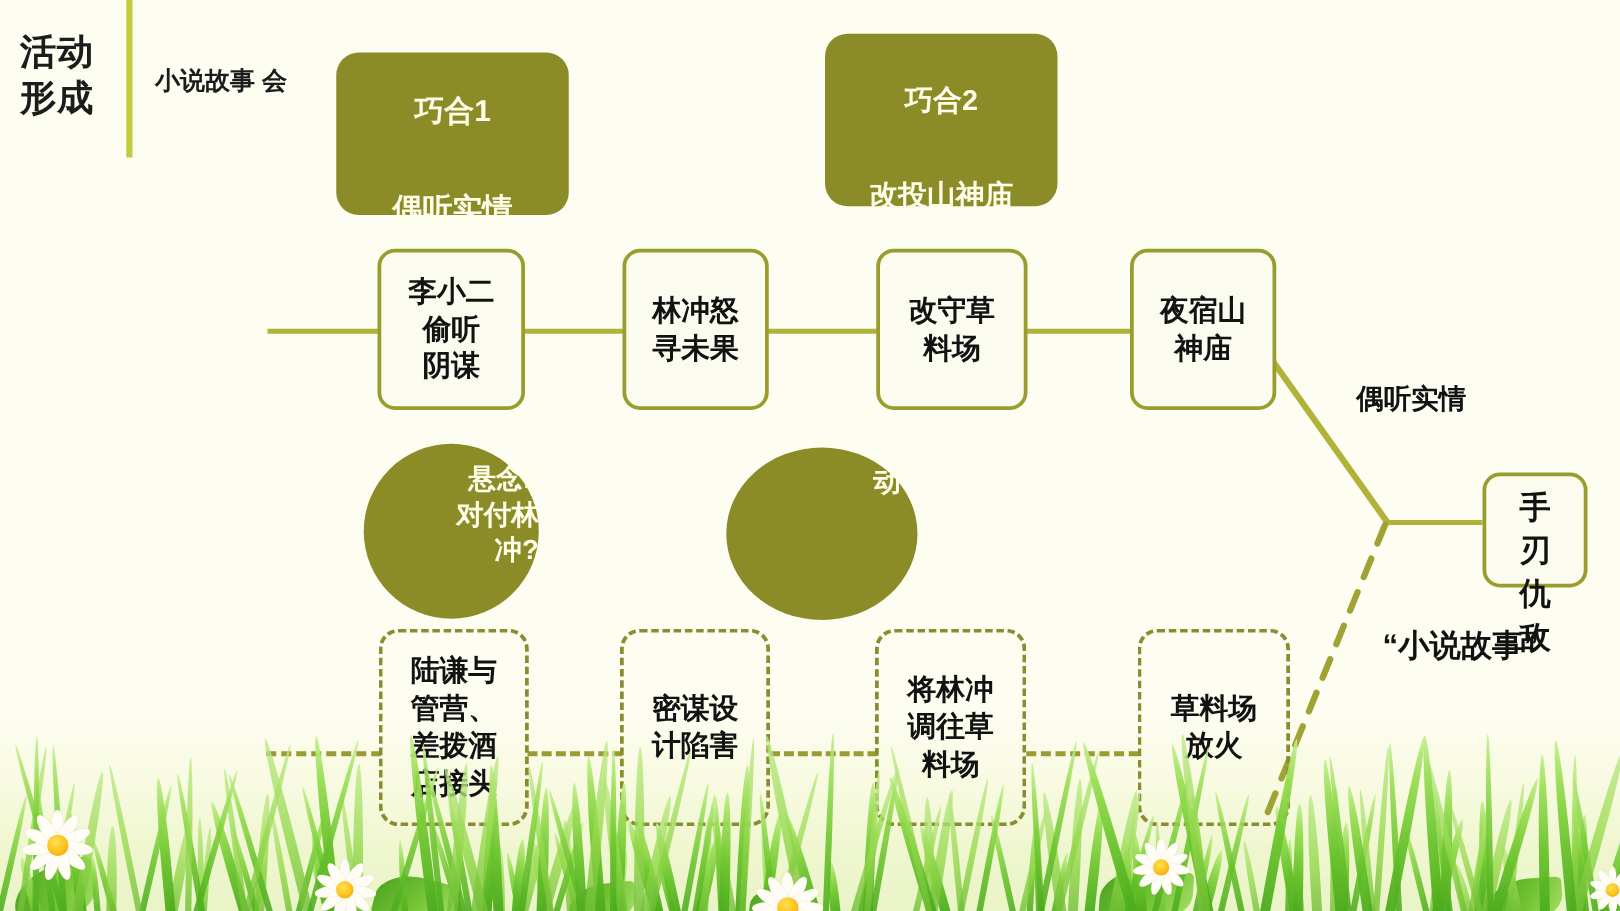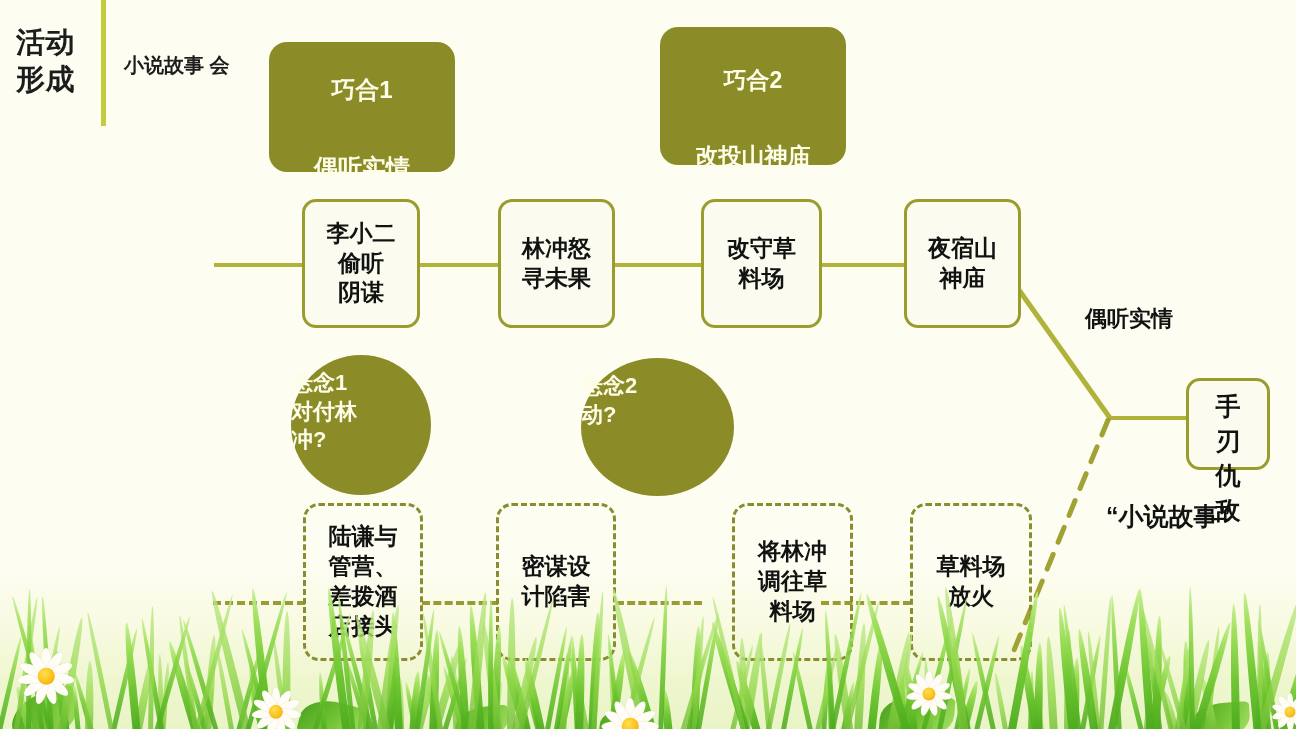--- a/index.html
+++ b/index.html
@@ -76,21 +76,21 @@
   }
   .olive-box .ln{display:block;white-space:nowrap;margin-top:45px;}
 
   
   .olive-circle{
     position:absolute;
     background:#8b8c28;
     border-radius:50%;
     color:#fdfde8;
     font-weight:bold;
-    text-align:left;
+    text-align:right;
     line-height:1.30;
   }
   .olive-circle .inner{
     position:absolute;left:0;top:14px;width:100%;
     display:block;
   }
   .olive-circle .ln{display:block;white-space:nowrap;}
 
   
   .node{
@@ -475,21 +475,20 @@
   <div class="olive-circle" style="left:291px;top:355px;width:140px;height:140px;font-size:22px;">
     <span class="inner">
       <span class="ln">悬念1</span>
       <span class="ln">对付林</span>
       <span class="ln">冲?</span>
     </span>
   </div>
 
   <div class="olive-circle" style="left:581px;top:358px;width:153px;height:138px;font-size:22px;">
     <span class="inner">
-      <span class="ln">悬念2</span>
       <span class="ln">动?</span>
     </span>
   </div>
 
 
   <div class="node" style="left:302px;top:199px;width:118px;height:129px;font-size:23px;">
     <span class="ln">李小二</span>
     <span class="ln">偷听</span>
     <span class="ln">阴谋</span>
   </div>
@@ -515,21 +514,21 @@
     <span class="ln">计陷害</span>
   </div>
 
   <div class="dnode" style="left:303px;top:503px;width:120px;height:158px;font-size:23px;">
     <span class="ln">陆谦与</span>
     <span class="ln">管营、</span>
     <span class="ln">差拨酒</span>
     <span class="ln">店接头</span>
   </div>
 
-  <div class="dnode" style="left:732px;top:503px;width:121px;height:158px;font-size:23px;">
+  <div class="dnode" style="left:700px;top:503px;width:121px;height:158px;font-size:23px;">
     <span class="ln">将林冲</span>
     <span class="ln">调往草</span>
     <span class="ln">料场</span>
   </div>
 
   <div class="dnode" style="left:910px;top:503px;width:122px;height:158px;font-size:23px;">
     <span class="ln">草料场</span>
     <span class="ln">放火</span>
   </div>
 

